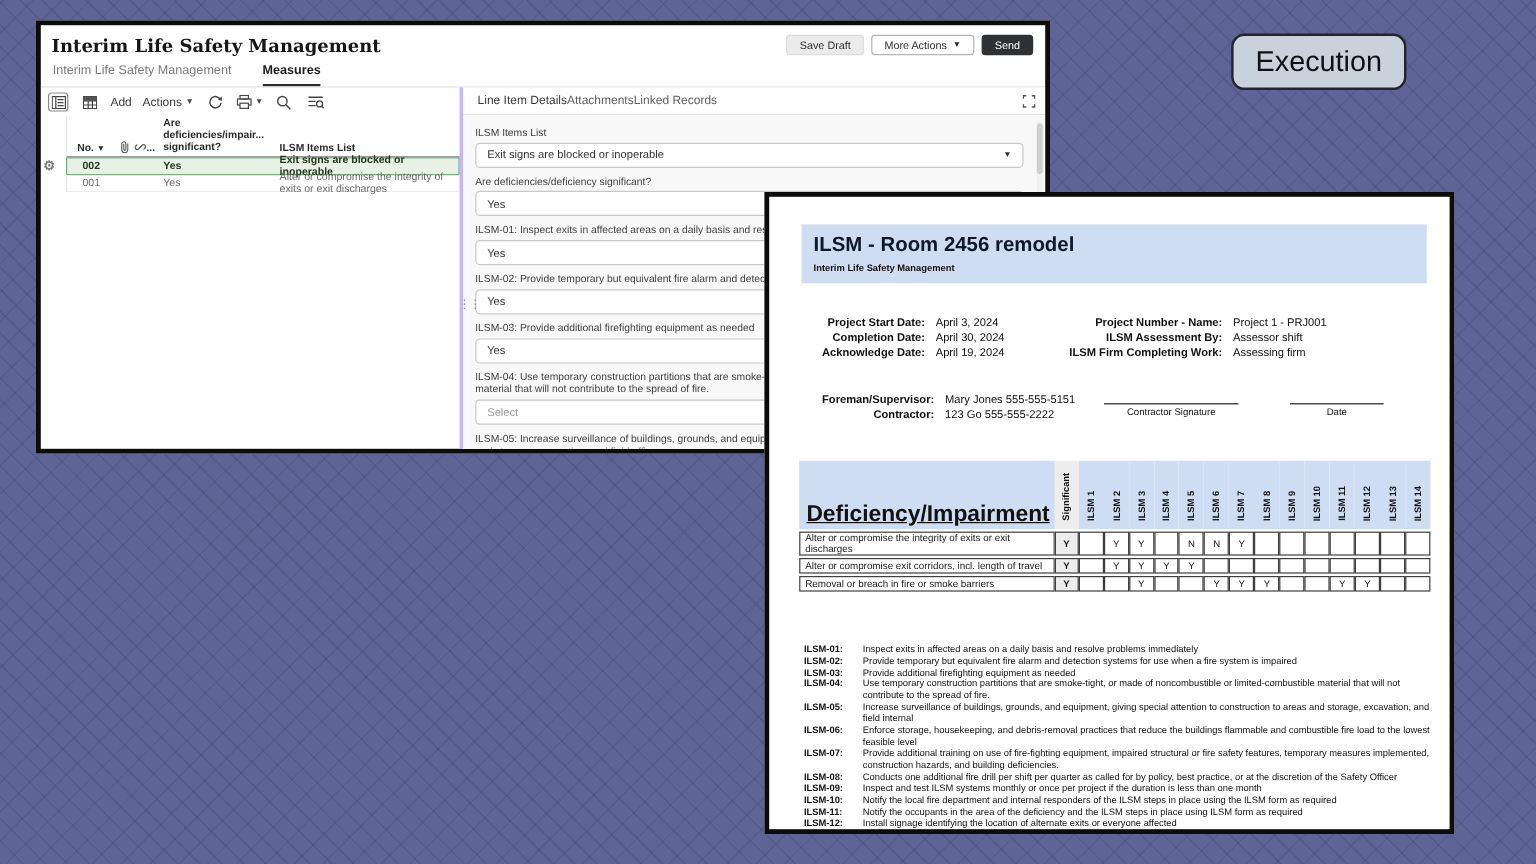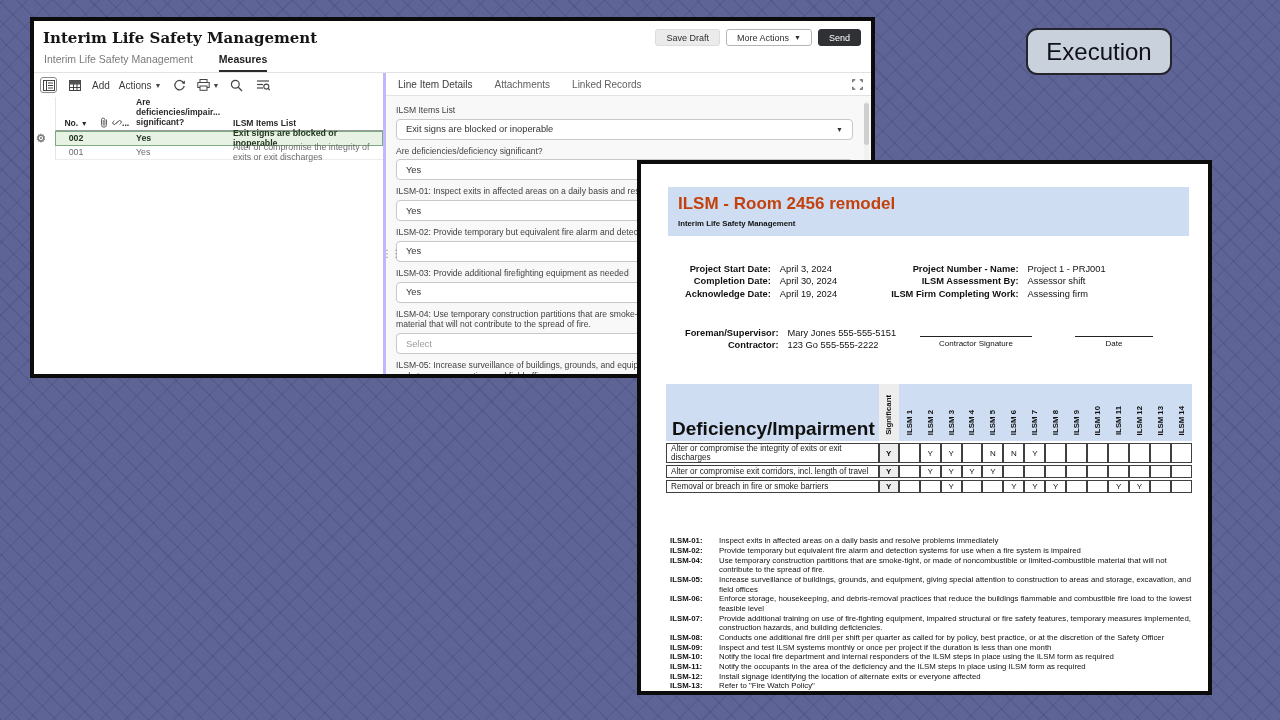--- a/index.html
+++ b/index.html
@@ -55,58 +55,58 @@
   .col-att { width:16px; text-align:center; }
   .col-lnk { width:24px; text-align:left; }
   .col-sig { width:97px; line-height:1.15; padding-right:4px; }
   .col-item { flex:1; }
   .sort-caret { font-size:7px; }
   .tbl-row { display:flex; align-items:center; font-size:8.8px; height:14px; border-bottom:1px solid #ececec; border-left:1px solid #e6e6e6; color:#6b6b6b; cursor:pointer; }
   .tbl-row.selected { background:#e7f2e5; border:1.5px solid #7cab7f; color:#24381f; font-weight:bold; height:15px; }
   .row-gear { position:absolute; left:-19px; font-size:11px; color:#7c7c7c; cursor:pointer; }
 
   .detail-pane { flex:1; display:flex; flex-direction:column; position:relative; background:#fff; }
-  .panel-tabs { display:flex; gap:22px; padding:6px 10px 5px 12px; border-bottom:1px solid #e2e2e2; }
+  .panel-tabs { display:flex; padding:6px 10px 5px 12px; border-bottom:1px solid #e2e2e2; }
   .panel-tab { font-size:10px; color:#5f5f5f; cursor:pointer; }
   .panel-tab.first { color:#3a3a3a; }
   .expand-btn { position:absolute; right:8px; top:6px; cursor:pointer; }
   .panel-scroll { position:absolute; right:2px; top:28px; bottom:4px; width:5px; background:#f1f1f1; border-radius:3px; }
   .panel-thumb { position:absolute; top:2px; left:0; width:5px; height:42px; background:#cfcfcf; border-radius:3px; }
   .drag-handle { position:absolute; left:-4px; top:175px; font-size:10px; color:#8a8a8a; letter-spacing:-1px; cursor:col-resize; }
   .fields { flex:1; background:#f8f8f8; padding:9px 18px 6px 10px; display:flex; flex-direction:column; gap:6px; overflow:hidden; }
   .field label { display:block; font-size:8.6px; color:#3f3f3f; margin-bottom:3px; line-height:1.25; }
   .field .box { height:21px; background:#fff; border:1px solid #c8c8c8; border-radius:4px; display:flex; align-items:center; justify-content:space-between; padding:0 9px; font-size:9.3px; color:#333; cursor:pointer; }
   .field .box.placeholder { color:#9a9a9a; }
   .field .box .caret { color:#333; }
 
   
   .doc-window {
     position:absolute; left:637px; top:160px; width:575px; height:535px;
     background:#fff; border:4px solid #0c0c0c; z-index:5; overflow:hidden;
     font-family:"Liberation Sans", sans-serif; color:#111;
   }
   .doc-banner { margin:23px 19px 0 27px; background:#cfddf2; padding:7px 10px 8px 10px; }
-  .doc-title { font-size:17px; font-weight:bold; color:#c2410c; }
+  .doc-title { font-size:17px; font-weight:bold; color:#0f172a; }
   .doc-subtitle { font-size:7.8px; font-weight:bold; margin-top:5px; }
   .doc-info { display:flex; margin-top:27px; font-size:9.3px; line-height:1.32; }
   .info-grid { display:grid; grid-template-columns:max-content max-content; column-gap:9px; row-gap:0; }
   .info-grid .lbl { font-weight:bold; text-align:right; }
   .grp1 { margin-left:44px; }
   .grp2 { margin-left:54px; }
   .doc-contact-row { display:flex; margin-top:27px; font-size:9.3px; line-height:1.32; position:relative; }
   .sig-area { position:absolute; left:279px; top:9px; display:flex; gap:43px; }
   .sig-item { text-align:center; font-size:8px; }
   .sig-line { border-top:1px solid #222; margin-bottom:2px; }
   .sig-line.w1 { width:112px; }
   .sig-line.w2 { width:78px; }
 
   .matrix-wrap { margin:31px 16px 0 25px; }
   table.matrix { width:100%; border-collapse:separate; border-spacing:0 2px; }
   .matrix th { font-weight:bold; vertical-align:bottom; }
-  .matrix .h-def { background:#cfddf2; text-align:right; font-size:19px; padding:34px 4px 1px 6px; width:203px; }
+  .matrix .h-def { background:#cfddf2; text-align:right; font-size:19px; padding:34px 4px 1px 6px; width:203px;text-decoration:underline; }
   .matrix .h-sig { background:#ededed; width:20px; }
   .matrix .h-ilsm { background:#cfddf2; width:21px; }
   .vtext { writing-mode:vertical-rl; transform:rotate(180deg); display:inline-block; font-size:7.8px; white-space:nowrap; padding:2px 0; }
   .matrix td { border:1px solid #3f3f3f; font-size:8px; height:13px; }
   .matrix td.lbl { padding-left:4px; font-size:8.2px; color:#222; }
   .matrix td.sig { background:#ededed; text-align:center; font-weight:bold; }
   .matrix td.mark { text-align:center; }
 
   .defs { margin:41px 14px 0 29px; font-size:7.8px; line-height:1.24; }
   .def-row { display:flex; }
@@ -427,26 +427,30 @@
   <div class="defs" id="defs-list">
       <div class="def-row">
         <div class="def-code">ILSM-01:</div>
         <div class="def-text">Inspect exits in affected areas on a daily basis and resolve problems immediately</div>
       </div>
       <div class="def-row">
         <div class="def-code">ILSM-02:</div>
         <div class="def-text">Provide temporary but equivalent fire alarm and detection systems for use when a fire system is impaired</div>
       </div>
       <div class="def-row">
+        <div class="def-code">ILSM-03:</div>
+        <div class="def-text">Provide additional firefighting equipment as needed</div>
+      </div>
+      <div class="def-row">
         <div class="def-code">ILSM-04:</div>
         <div class="def-text">Use temporary construction partitions that are smoke-tight, or made of noncombustible or limited-combustible material that will not contribute to the spread of fire.</div>
       </div>
       <div class="def-row">
         <div class="def-code">ILSM-05:</div>
-        <div class="def-text">Increase surveillance of buildings, grounds, and equipment, giving special attention to construction to areas and storage, excavation, and field offices</div>
+        <div class="def-text">Increase surveillance of buildings, grounds, and equipment, giving special attention to construction to areas and storage, excavation, and field internal</div>
       </div>
       <div class="def-row">
         <div class="def-code">ILSM-06:</div>
         <div class="def-text">Enforce storage, housekeeping, and debris-removal practices that reduce the buildings flammable and combustible fire load to the lowest feasible level</div>
       </div>
       <div class="def-row">
         <div class="def-code">ILSM-07:</div>
         <div class="def-text">Provide additional training on use of fire-fighting equipment, impaired structural or fire safety features, temporary measures implemented, construction hazards, and building deficiencies.</div>
       </div>
       <div class="def-row">

